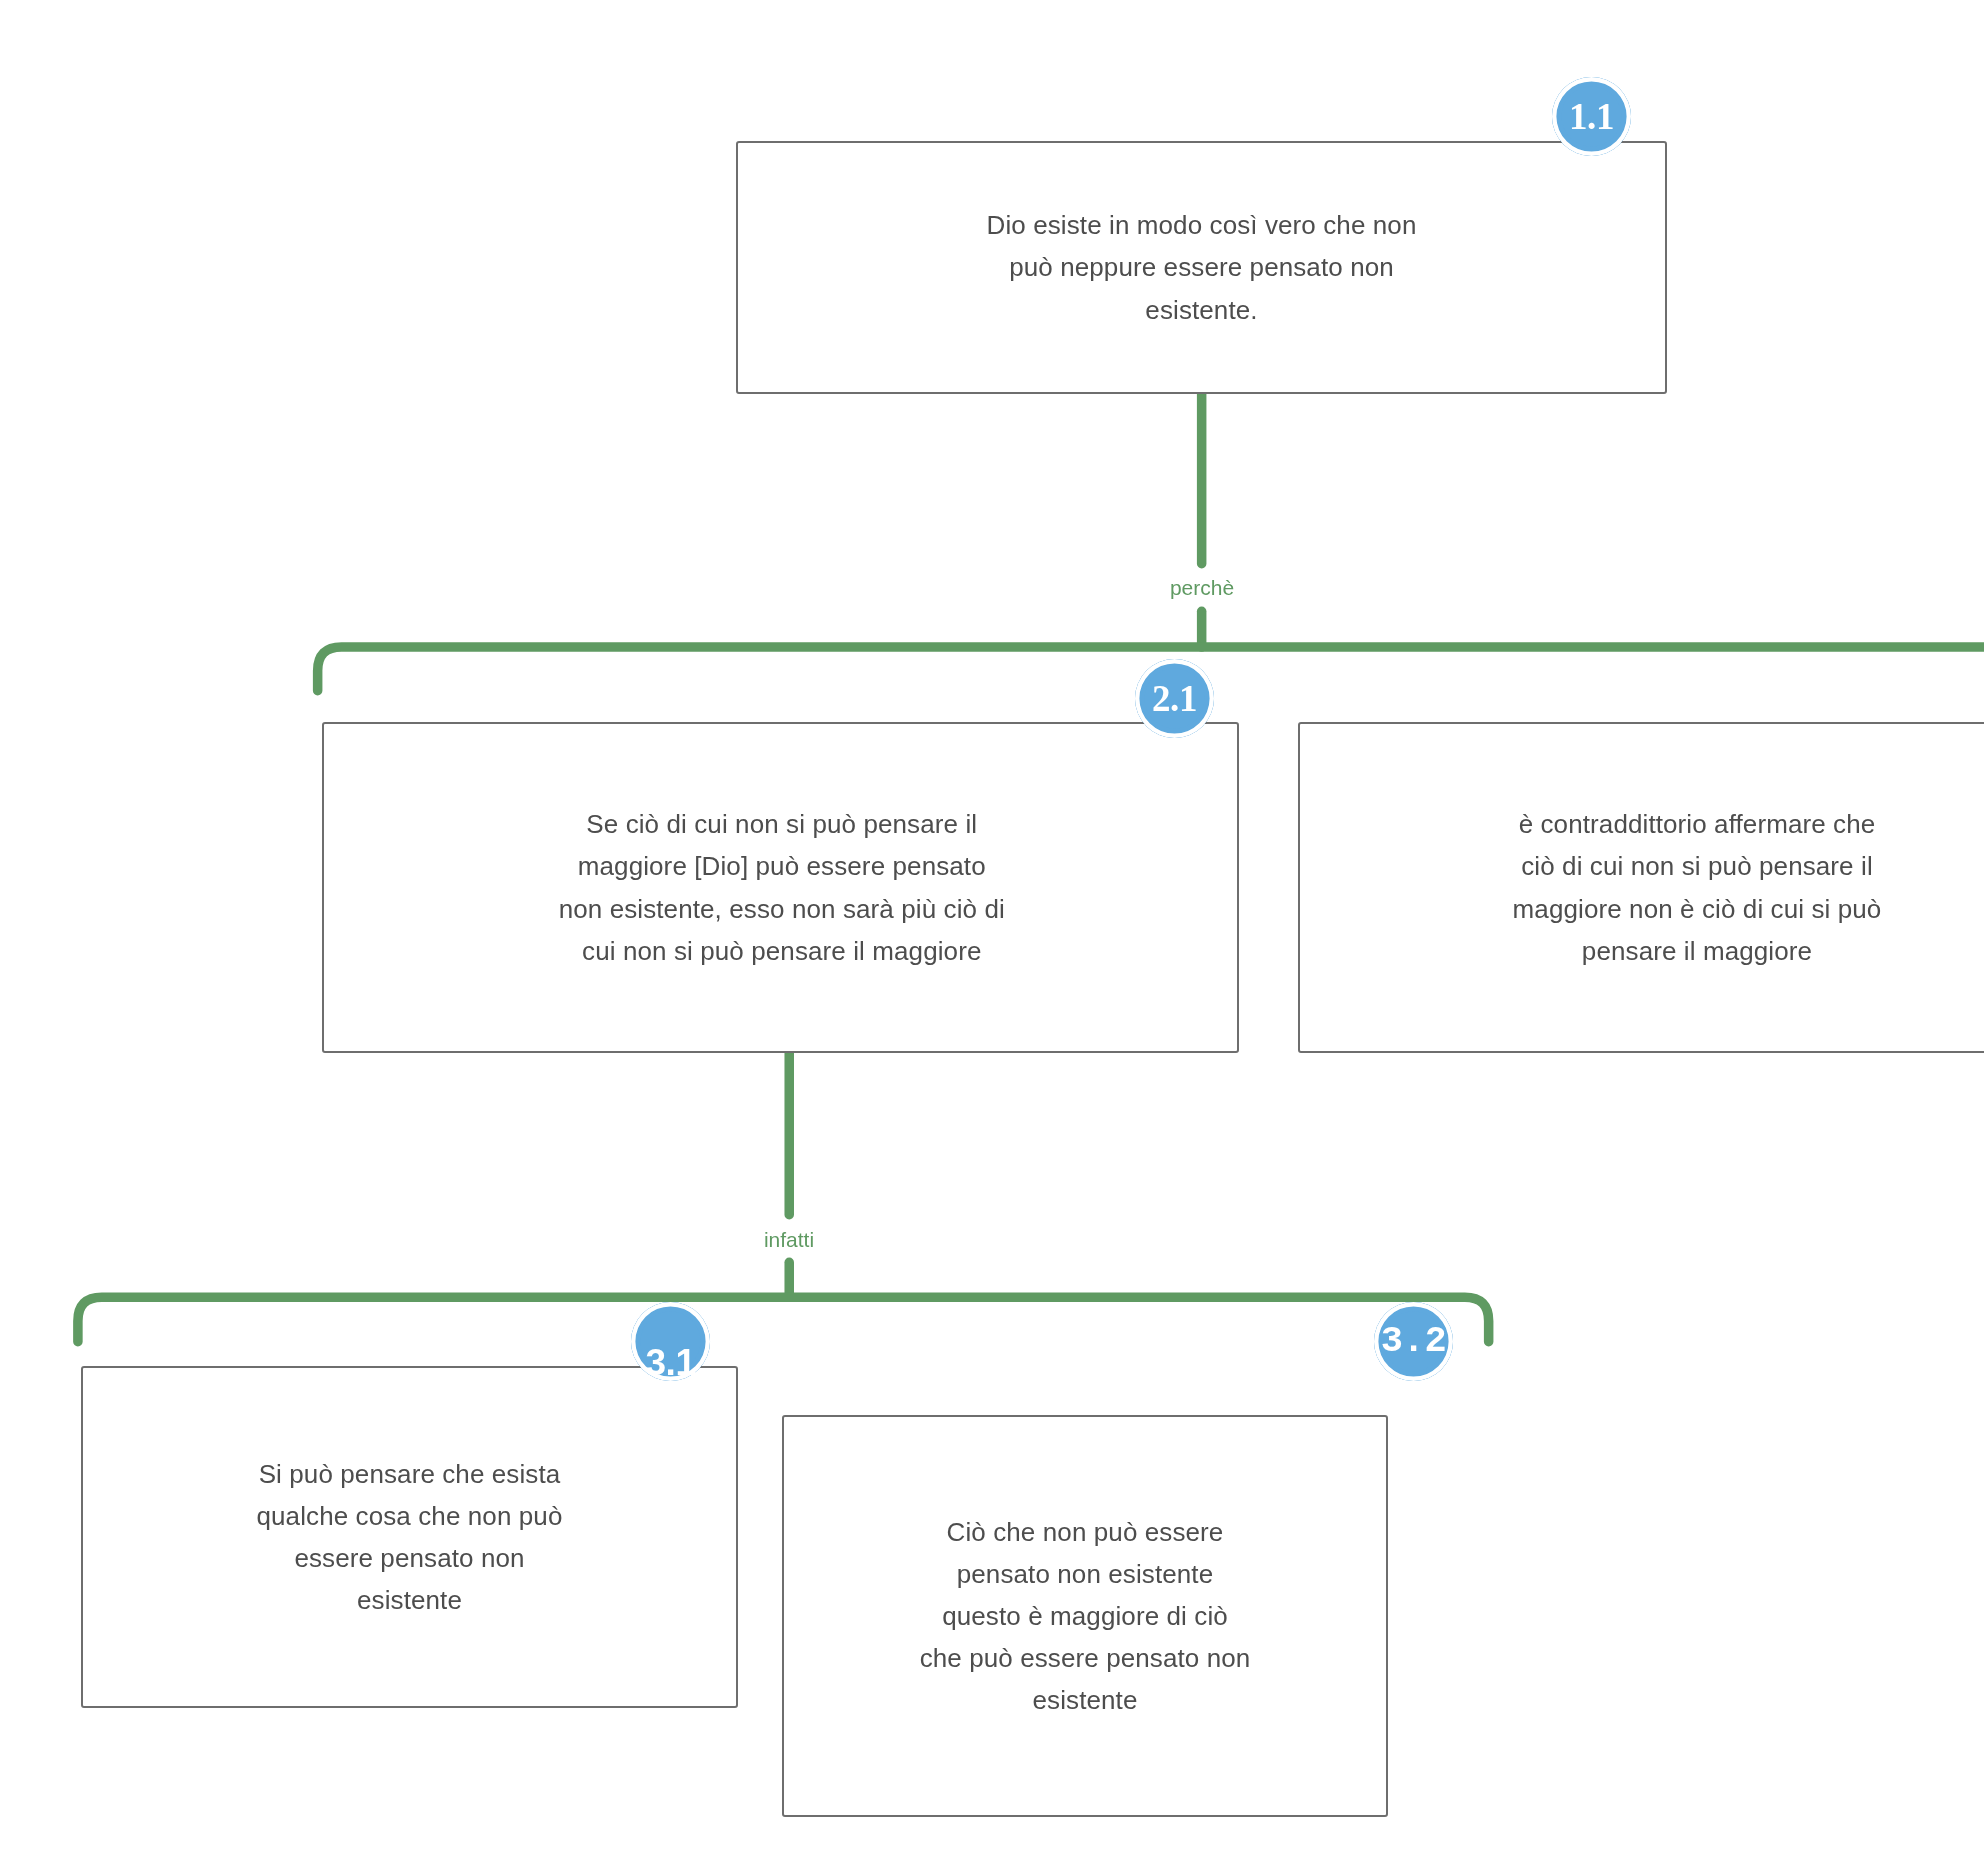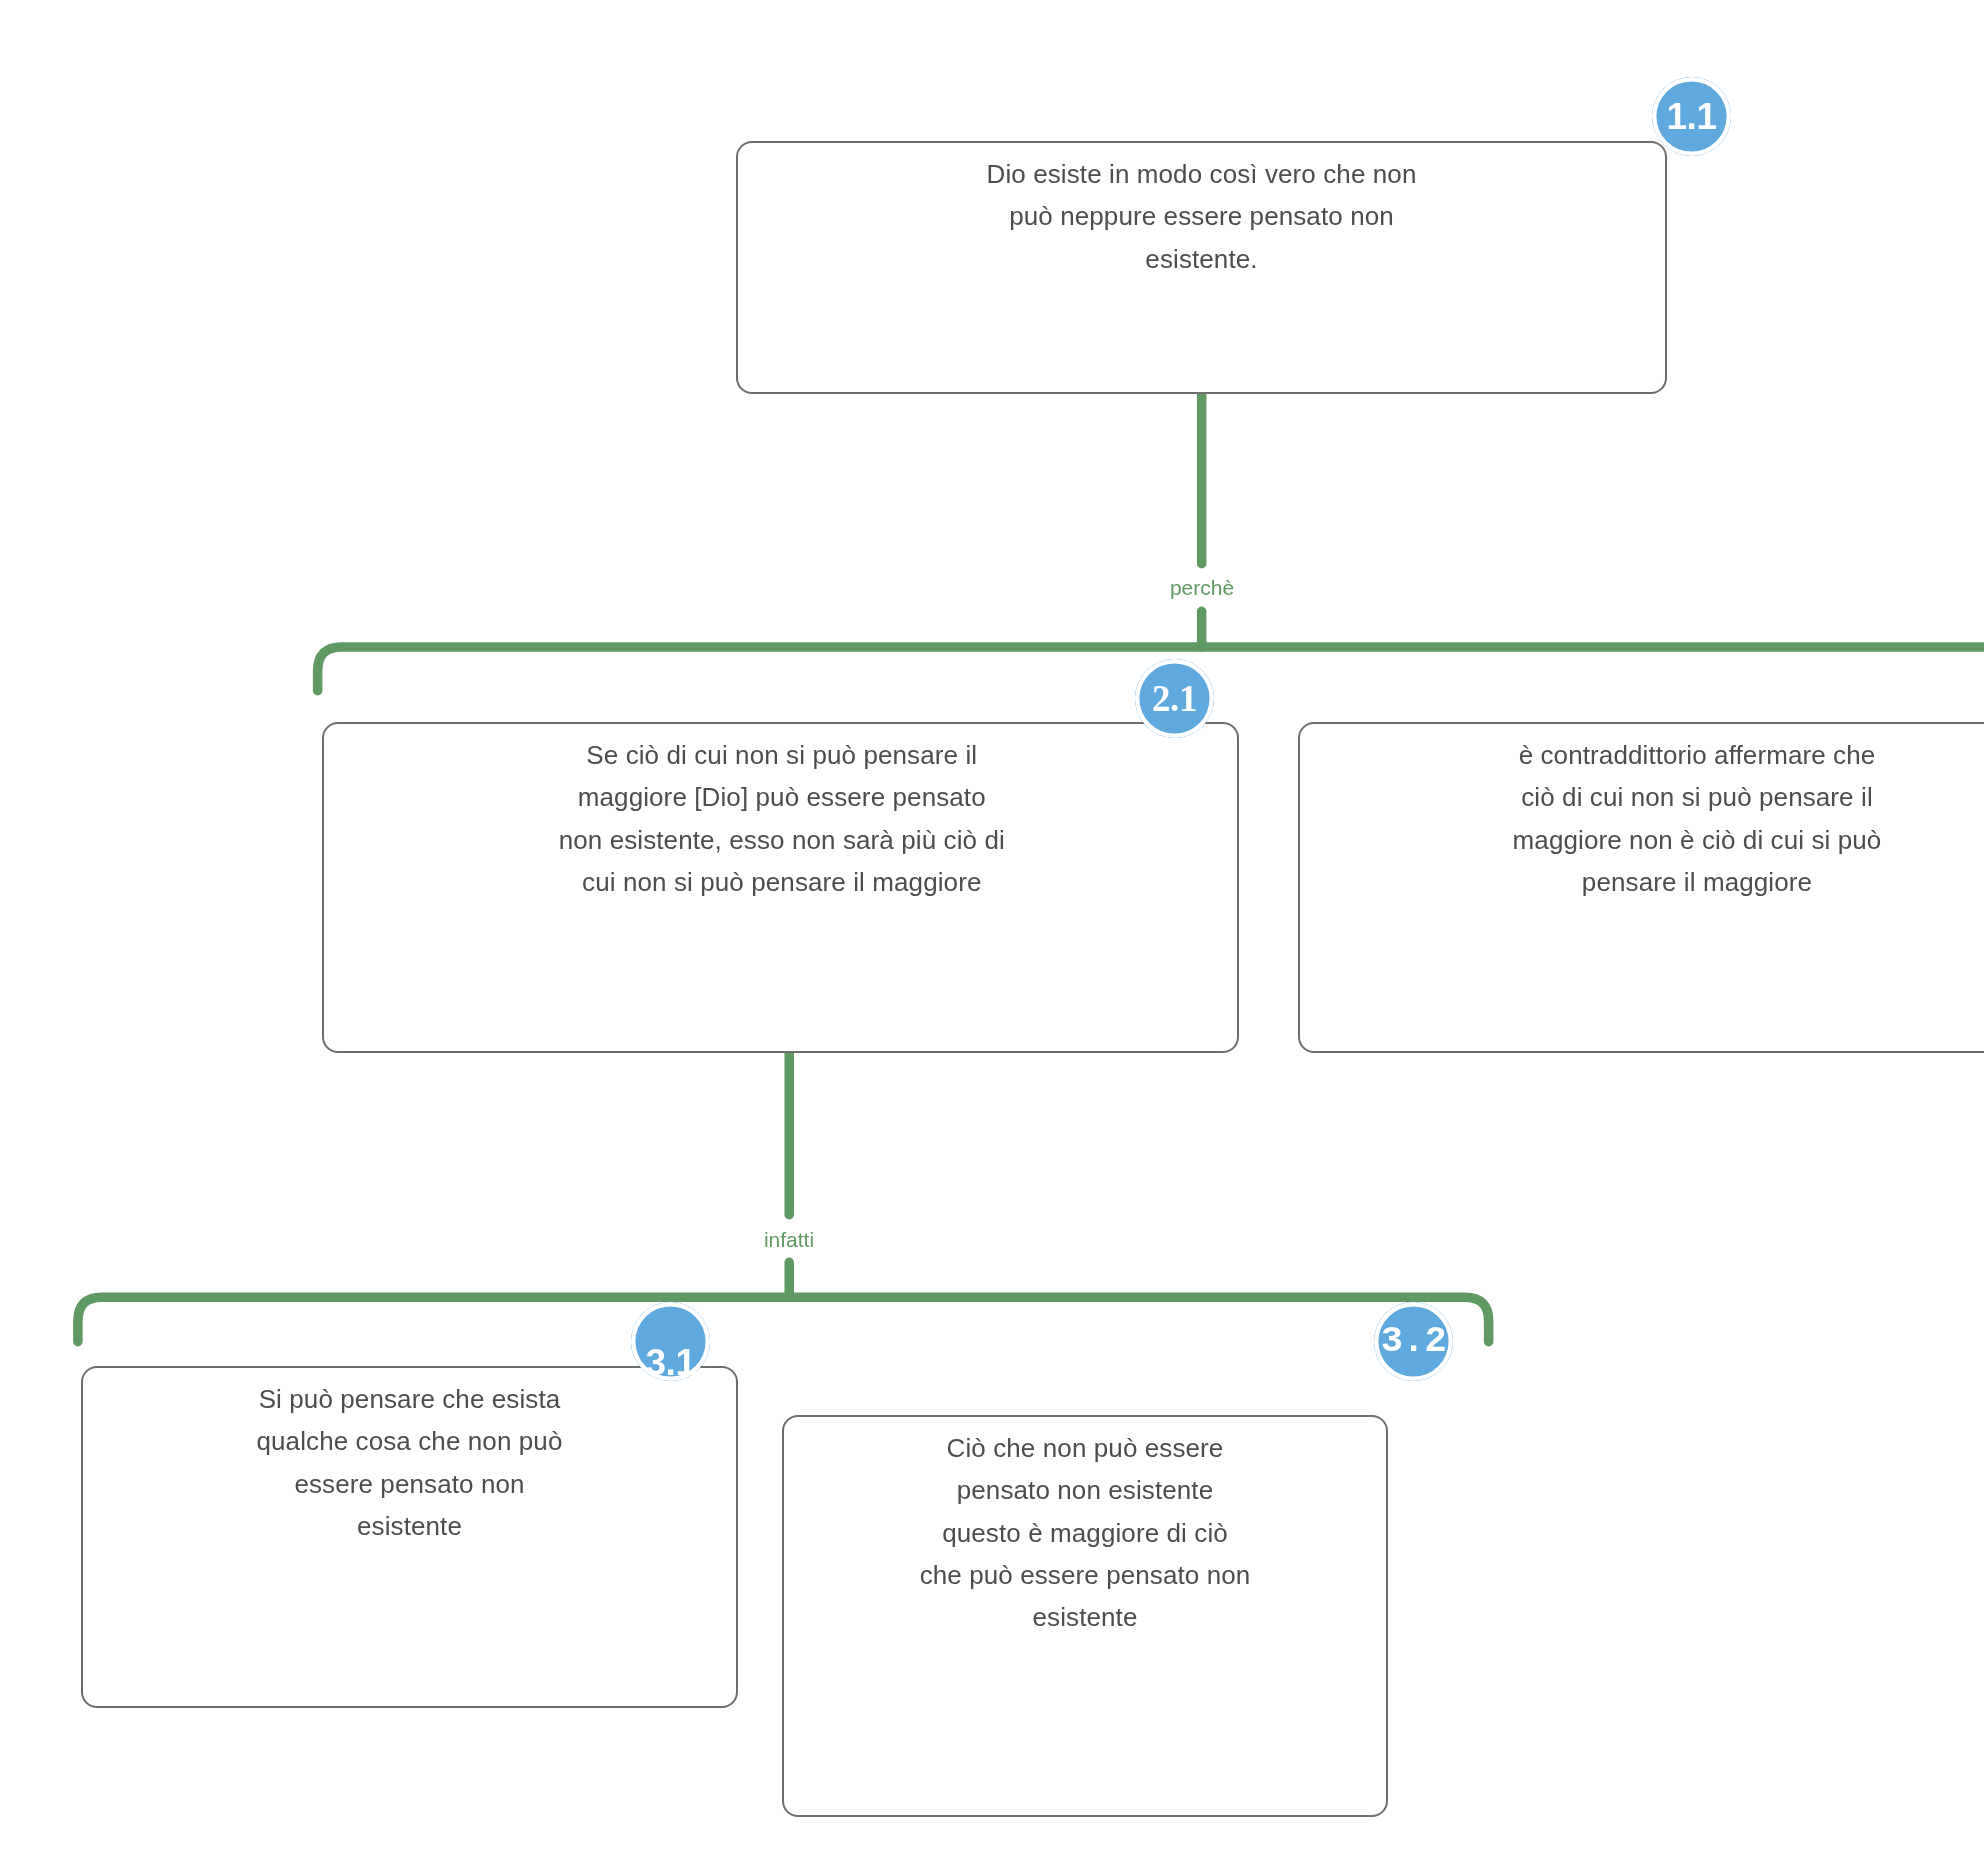--- a/index.html
+++ b/index.html
@@ -26,22 +26,23 @@
     height: 1849px;
     pointer-events: none;
   }
 
   
   .node {
     position: absolute;
     box-sizing: border-box;
     background: #ffffff;
     border: 2.8px solid #6e6e6e;
-    border-radius: 16px;
+    border-radius: 3px;
     display: flex;
+    align-items: center;
     justify-content: center;
     text-align: center;
     padding: 10.3px 17.5px;
     z-index: 3;
   }
   .node-text {
     color: #4d4d4d;
     font-size: 26px;
     line-height: 1.62;
     font-weight: 400;
@@ -69,21 +70,21 @@
     z-index: 6;
   }
   .badge-text {
     color: #ffffff;
     font-size: 37px;
     font-weight: 700;
     line-height: 1;
     letter-spacing: -0.4px;
   }
 
-  #badge-1-1 { left: 1652px; top: 77px;  }
+  #badge-1-1 { left: 1552px; top: 77px; font-family: Liberation Serif, serif;  }
   #badge-2-1 { left: 1135px; top: 659px; font-family: Liberation Serif, serif; }
   #badge-3-1 { left: 631px; top: 1302px; align-items: flex-end; }
   #badge-3-2 { left: 1374px; top: 1302px; font-family: Liberation Mono, monospace; }
 
   
   .wire-label {
     position: absolute;
     transform: translate(-50%, -50%);
     background: #ffffff;
     color: #5f9a62;

